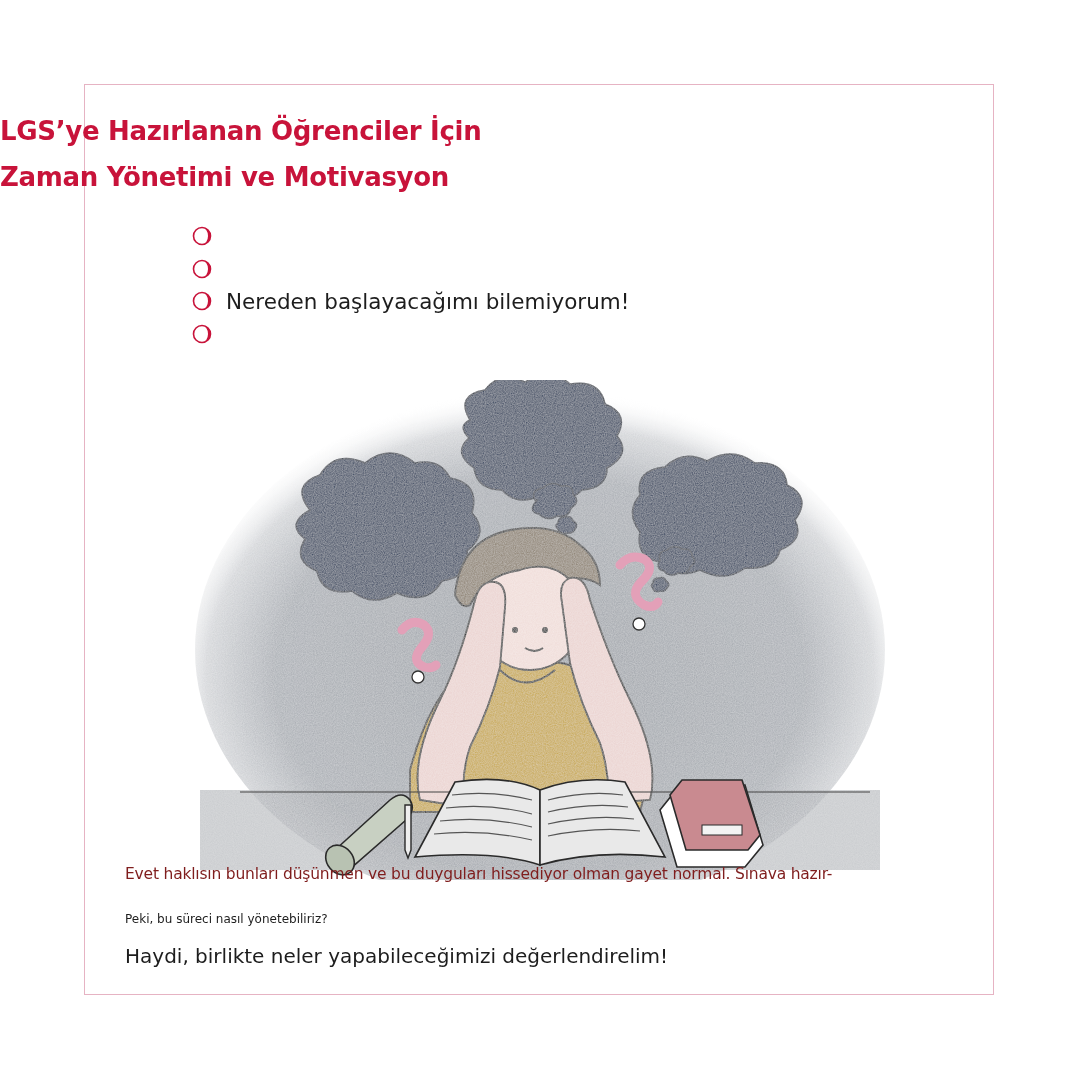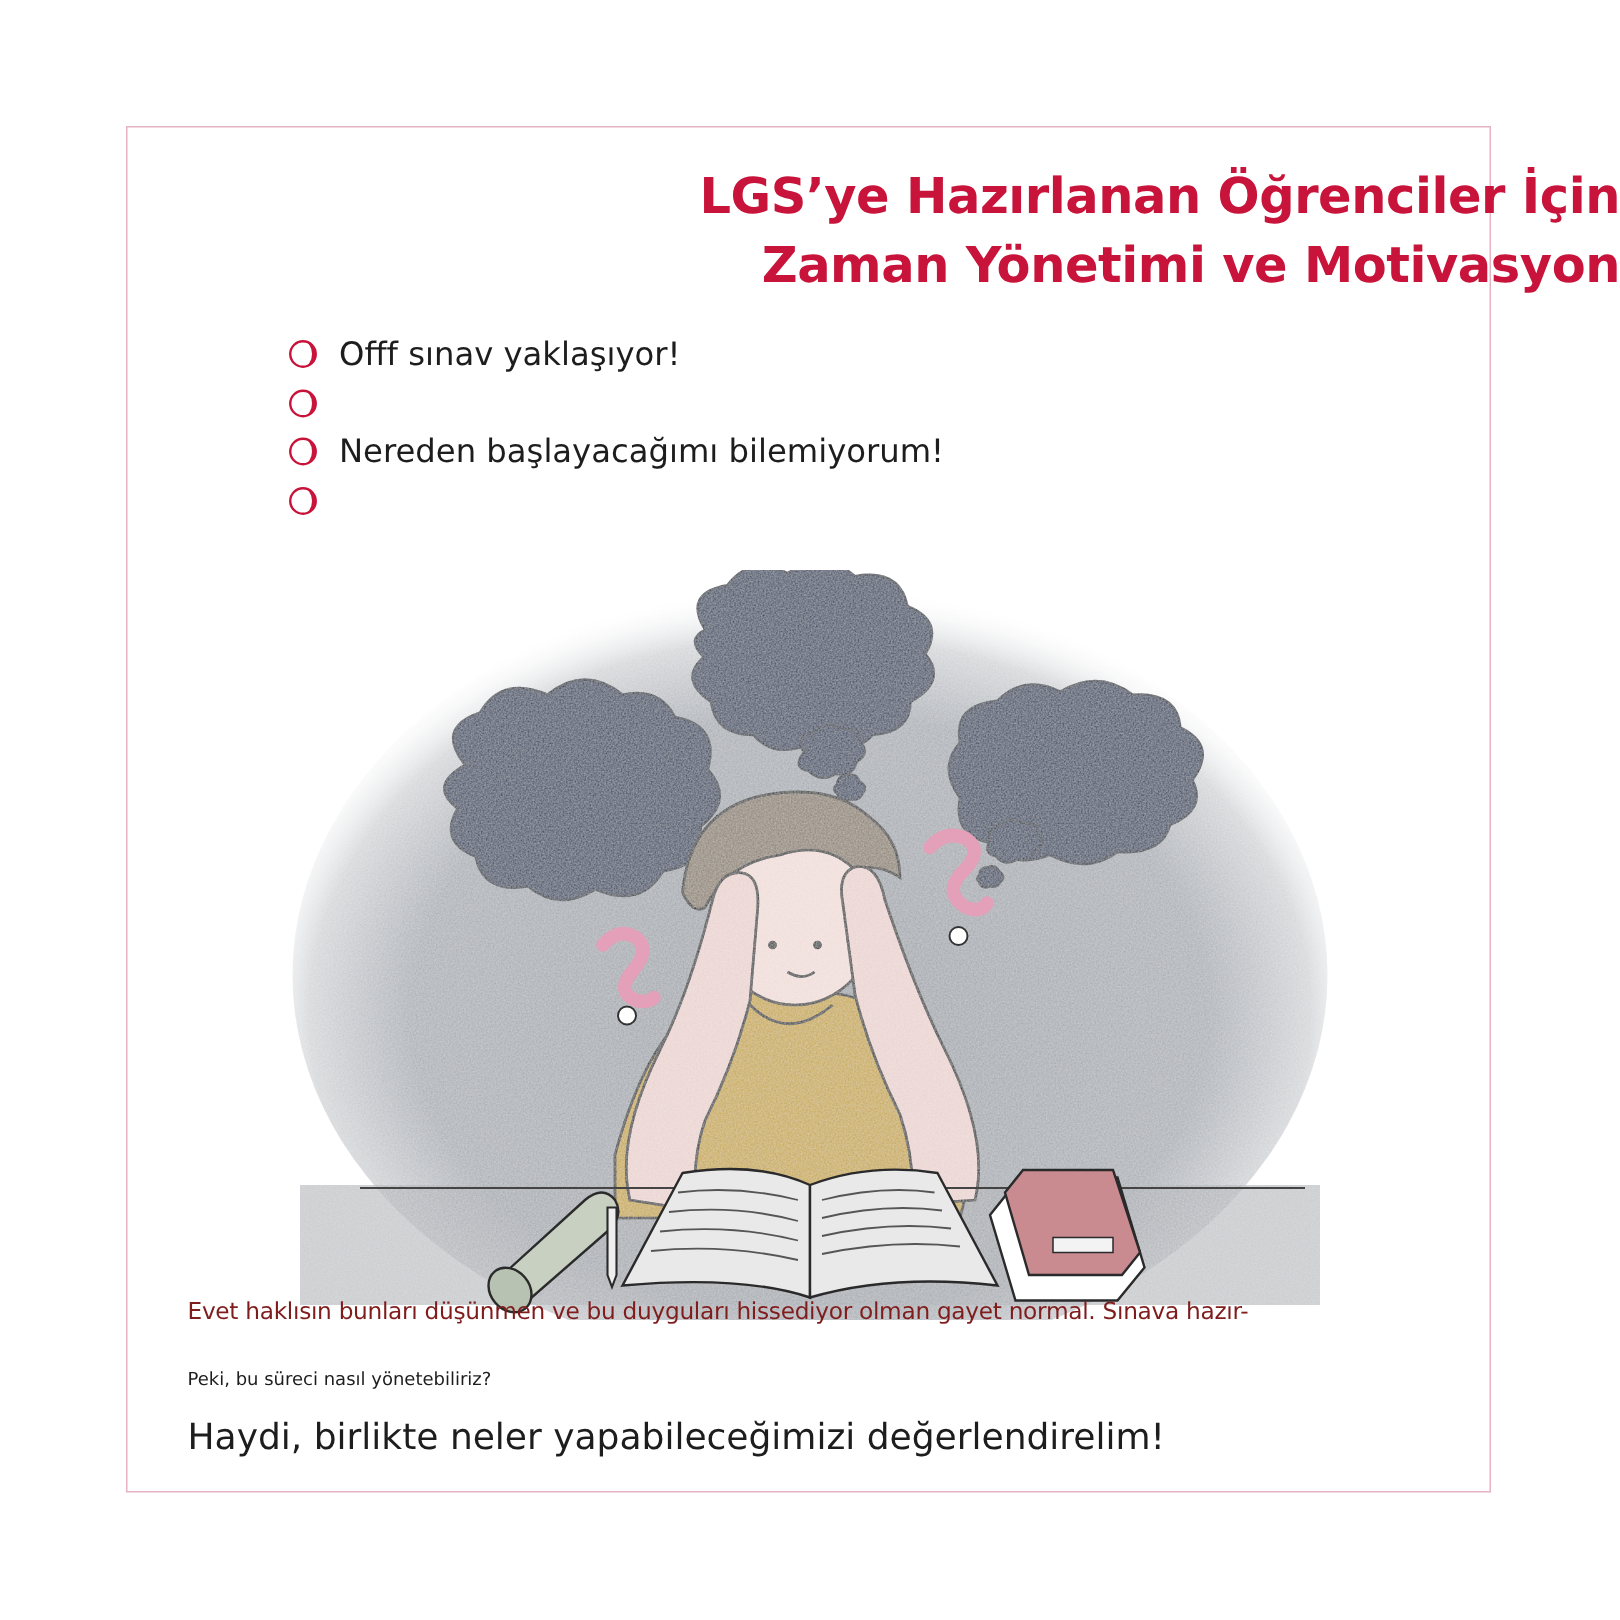--- a/index.html
+++ b/index.html
@@ -1,47 +1,46 @@
 <!DOCTYPE html>
 <html><head>
   <meta charset="utf-8">
   <style>
     html, body { margin:0; padding:0; background:#ffffff; }
     body { width:1080px; height:1080px; position:relative; overflow:hidden; font-family:"DejaVu Sans", sans-serif; }
     .frame { position:absolute; left:84px; top:84px; width:910px; height:911px; border:1.5px solid #e6b3c3; box-sizing:border-box; }
-    .title { position:absolute; left:0; top:108px; width:1080px; text-align:right; color:#c8133a; font-family:"DejaVu Sans", sans-serif; font-weight:bold; font-size:33px; line-height:46px; letter-spacing:-0.3px; }
+    .title { position:absolute; left:0; top:108px; width:1080px; text-align:left; color:#c8133a; font-family:"DejaVu Sans", sans-serif; font-weight:bold; font-size:26px; line-height:46px; letter-spacing:-0.3px; }
     .title div { white-space:nowrap; }
     .bullets { position:absolute; left:192px; top:220px; margin:0; padding:0; list-style:none; }
     .bullets li { display:flex; align-items:center; height:32.6px; font-size:21.5px; color:#1d1d1d; white-space:nowrap; }
     .bullet-icon { display:inline-block; width:18px; height:18px; margin-right:16px; position:relative; }
     .bullet-icon svg { width:22px; height:22px; position:absolute; left:-1px; top:-2px; }
     .illus { position:absolute; left:180px; top:380px; width:720px; height:500px; }
     .bodytext { position:absolute; left:125px; top:864px; width:780px; font-size:15.5px; line-height:21px; color:#7f1d1d; letter-spacing:-0.2px; }
     .q1 { position:absolute; left:125px; top:912px; font-size:12px; color:#1d1d1d; white-space:nowrap; }
-    .q2 { position:absolute; left:125px; top:944px; font-size:24px; color:#1d1d1d; white-space:nowrap; }
+    .q2 { position:absolute; left:125px; top:944px; font-size:20px; color:#1d1d1d; white-space:nowrap; }
   </style>
 </head>
 <body>
 
 <div class="frame"></div>
 
 <div class="title">
   <div>LGS’ye Hazırlanan Öğrenciler İçin</div>
   <div>Zaman Yönetimi ve Motivasyon</div>
 </div>
 
 <ul class="bullets">
   <li>
     <span class="bullet-icon">
         <svg viewBox="0 0 22 22">
           <circle cx="11" cy="11" r="8.5" fill="none" stroke="#c8133a" stroke-width="1.6"></circle>
           <path d="M11 2.5 A8.5 8.5 0 0 1 11 19.5 A6 8.5 0 0 0 11 2.5Z" fill="#c8133a"></path>
         </svg>
       </span>
-    <span>Offf sınav yaklaşıyor!</span>
   </li>
   <li>
     <span class="bullet-icon">
         <svg viewBox="0 0 22 22">
           <circle cx="11" cy="11" r="8.5" fill="none" stroke="#c8133a" stroke-width="1.6"></circle>
           <path d="M11 2.5 A8.5 8.5 0 0 1 11 19.5 A6 8.5 0 0 0 11 2.5Z" fill="#c8133a"></path>
         </svg>
       </span>
   </li>
   <li>

